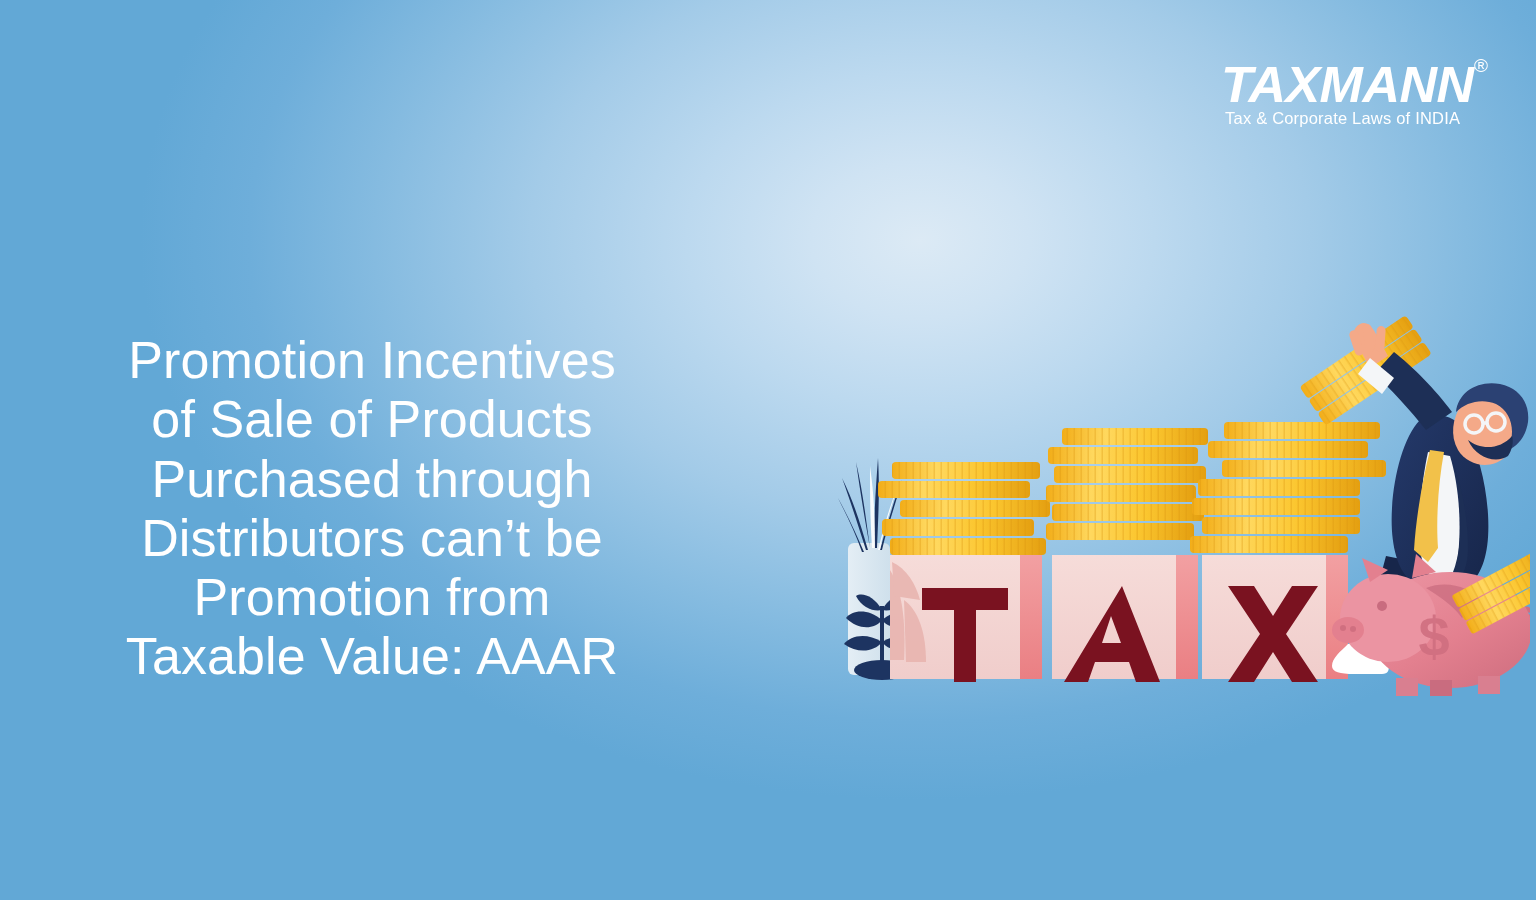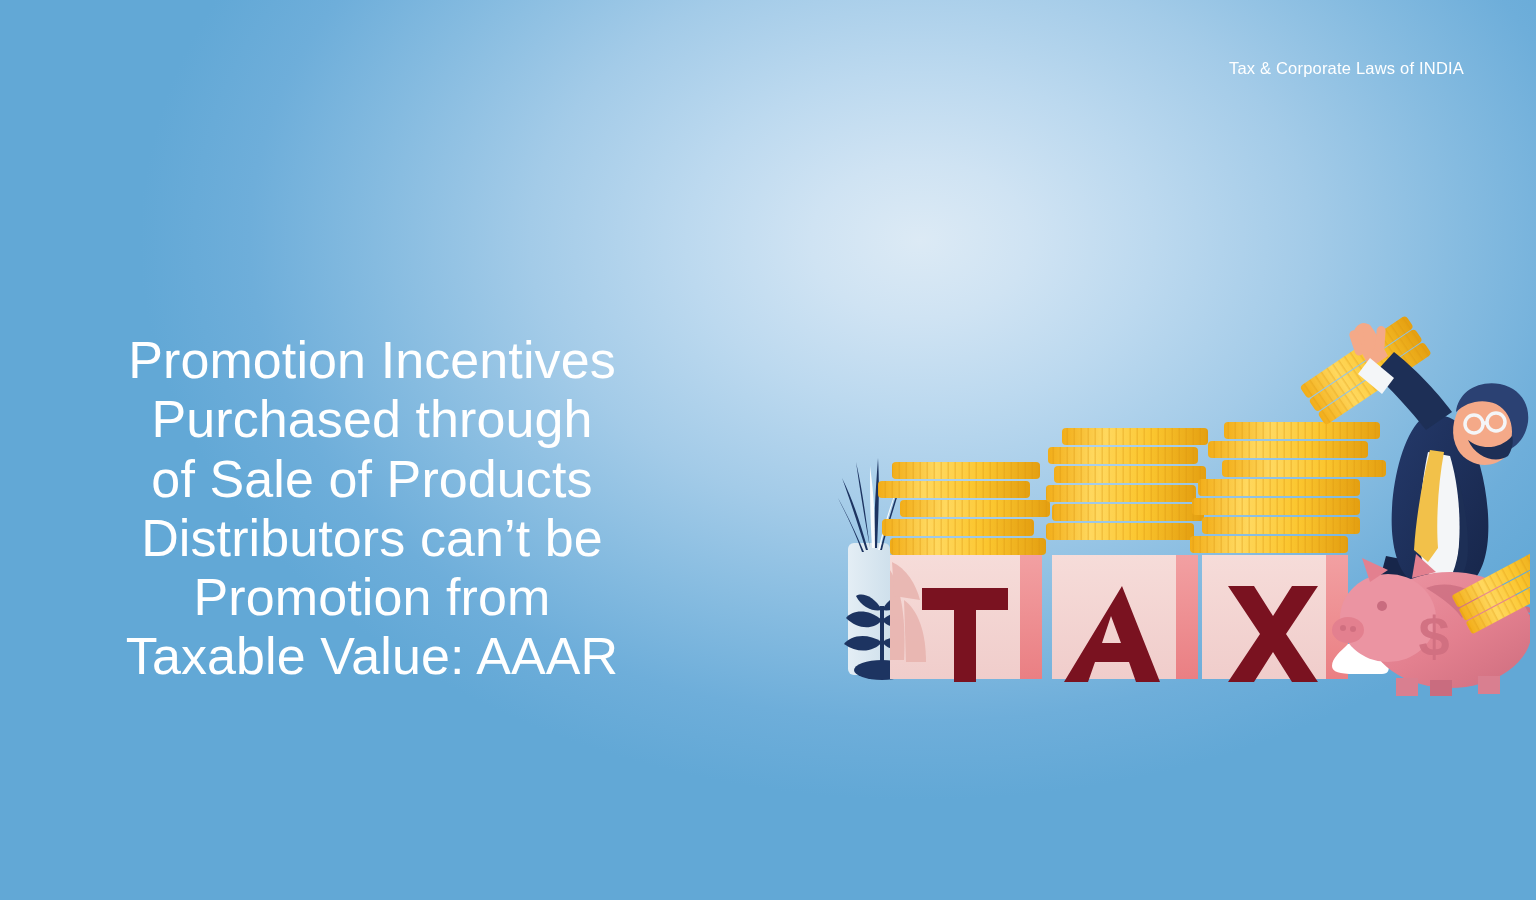--- a/index.html
+++ b/index.html
@@ -76,27 +76,31 @@
     width:700px; height:420px;
   }
   .illustration svg { display:block; width:100%; height:100%; }
 </style>
 </head>
 <body>
 
 <div class="banner">
 
   <div class="logo-block">
+    <div class="logo-row">
+      <span class="logo-word">TAXMANN</span>
+      <span class="logo-reg">®</span>
+    </div>
     <div class="logo-tagline">Tax &amp; Corporate Laws of INDIA</div>
   </div>
 
   <h1 class="headline">
     <span class="hl-line">Promotion Incentives</span>
+    <span class="hl-line">of Sale of Products</span>
     <span class="hl-line">Purchased through</span>
-    <span class="hl-line">of Sale of Products</span>
     <span class="hl-line">Distributors can’t be</span>
     <span class="hl-line">Promotion from</span>
     <span class="hl-line">Taxable Value: AAAR</span>
   </h1>
 
   <div class="illustration">
     <svg viewBox="0 0 700 420" xmlns="http://www.w3.org/2000/svg">
       <defs>
         <linearGradient id="coinG" x1="0" y1="0" x2="0" y2="1">
           <stop offset="0%" stop-color="#ffdf72"></stop>

